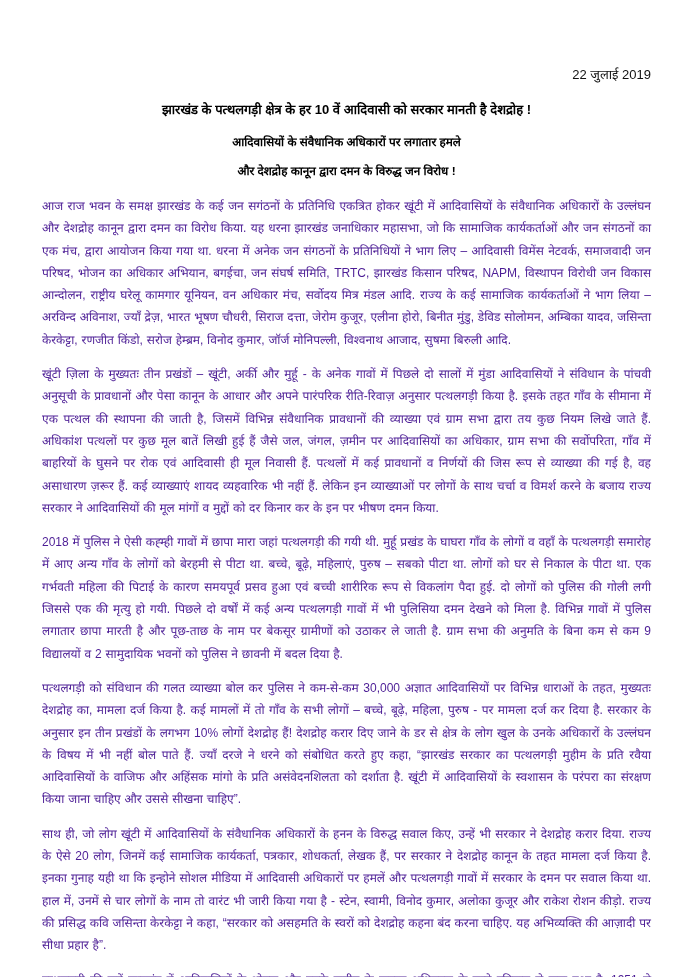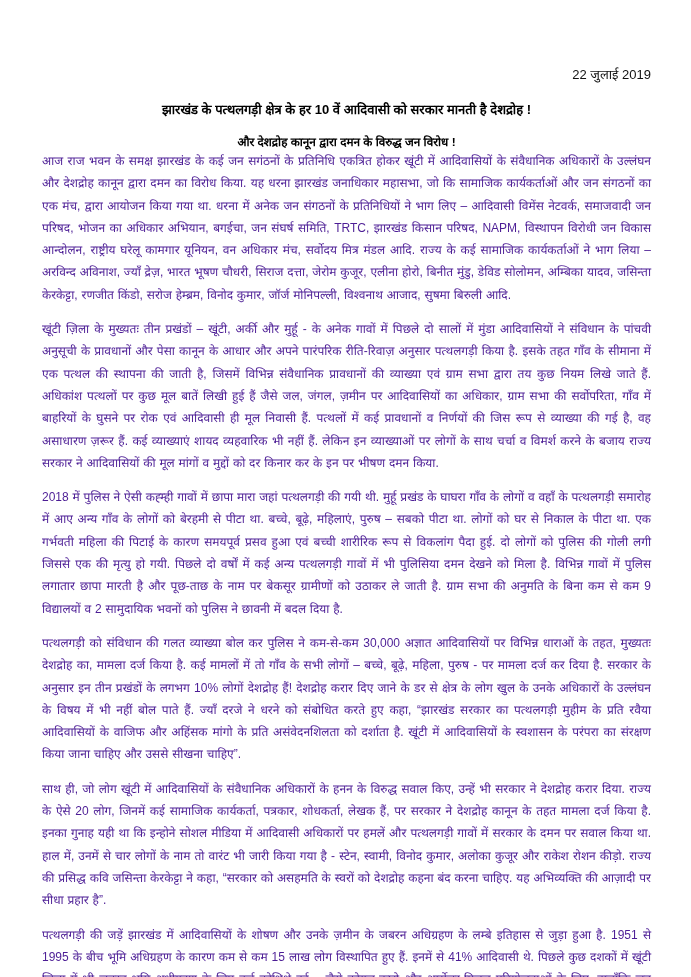--- a/index.html
+++ b/index.html
@@ -36,39 +36,40 @@
   }
   .doc-subtitle {
     text-align: center;
     font-weight: bold;
     font-size: 11.8px;
     line-height: 16px;
     margin: 0 0 13px 0;
     color: #000000;
   }
   .doc-subtitle.last {
-    margin-bottom: 0;
+    margin-bottom: 16px;
   }
   .body-text p {
     font-size: 12px;
     line-height: 22.3px;
     text-align: justify;
     margin: 0 0 12px 0;
     color: #4c1d95;
     word-spacing: 0.5px;
   }
 </style>
 </head>
 <body>
 
 <div class="page">
   <p class="date-line">22 जुलाई 2019</p>
 
   <h1 class="doc-title">झारखंड के पत्थलगड़ी क्षेत्र के हर 10 वें आदिवासी को सरकार मानती है देशद्रोह !</h1>
 
+  <h2 class="doc-subtitle">आदिवासियों के संवैधानिक अधिकारों पर लगातार हमले</h2>
 
   <h2 class="doc-subtitle last">और देशद्रोह कानून द्वारा दमन के विरुद्ध जन विरोध !</h2>
 
   <div class="body-text">
     <p>आज राज भवन के समक्ष झारखंड के कई जन सगंठनों के प्रतिनिधि एकत्रित होकर खूंटी में आदिवासियों के संवैधानिक अधिकारों के उल्लंघन और देशद्रोह कानून द्वारा दमन का विरोध किया. यह धरना झारखंड जनाधिकार महासभा, जो कि सामाजिक कार्यकर्ताओं और जन संगठनों का एक मंच, द्वारा आयोजन किया गया था. धरना में अनेक जन संगठनों के प्रतिनिधियों ने भाग लिए – आदिवासी विमेंस नेटवर्क, समाजवादी जन परिषद, भोजन का अधिकार अभियान, बगईचा, जन संघर्ष समिति, TRTC, झारखंड किसान परिषद, NAPM, विस्थापन विरोधी जन विकास आन्दोलन, राष्ट्रीय घरेलू कामगार यूनियन, वन अधिकार मंच, सर्वोदय मित्र मंडल आदि. राज्य के कई सामाजिक कार्यकर्ताओं ने भाग लिया – अरविन्द अविनाश, ज्याँ द्रेज़, भारत भूषण चौधरी, सिराज दत्ता, जेरोम कुजूर, एलीना होरो, बिनीत मुंडु, डेविड सोलोमन, अम्बिका यादव, जसिन्ता केरकेट्टा, रणजीत किंडो, सरोज हेम्ब्रम, विनोद कुमार, जॉर्ज मोनिपल्ली, विश्वनाथ आजाद, सुषमा बिरुली आदि.</p>
     <p>खूंटी ज़िला के मुख्यतः तीन प्रखंडों – खूंटी, अर्की और मुर्हू - के अनेक गावों में पिछले दो सालों में मुंडा आदिवासियों ने संविधान के पांचवी अनुसूची के प्रावधानों और पेसा कानून के आधार और अपने पारंपरिक रीति-रिवाज़ अनुसार पत्थलगड़ी किया है. इसके तहत गाँव के सीमाना में एक पत्थल की स्थापना की जाती है, जिसमें विभिन्न संवैधानिक प्रावधानों की व्याख्या एवं ग्राम सभा द्वारा तय कुछ नियम लिखे जाते हैं. अधिकांश पत्थलों पर कुछ मूल बातें लिखी हुई हैं जैसे जल, जंगल, ज़मीन पर आदिवासियों का अधिकार, ग्राम सभा की सर्वोपरिता, गाँव में बाहरियों के घुसने पर रोक एवं आदिवासी ही मूल निवासी हैं. पत्थलों में कई प्रावधानों व निर्णयों की जिस रूप से व्याख्या की गई है, वह असाधारण ज़रूर हैं. कई व्याख्याएं शायद व्यहवारिक भी नहीं हैं. लेकिन इन व्याख्याओं पर लोगों के साथ चर्चा व विमर्श करने के बजाय राज्य सरकार ने आदिवासियों की मूल मांगों व मुद्दों को दर किनार कर के इन पर भीषण दमन किया.</p>
     <p>2018 में पुलिस ने ऐसी कह्म्ही गावों में छापा मारा जहां पत्थलगड़ी की गयी थी. मुर्हू प्रखंड के घाघरा गाँव के लोगों व वहाँ के पत्थलगड़ी समारोह में आए अन्य गाँव के लोगों को बेरहमी से पीटा था. बच्चे, बूढ़े, महिलाएं, पुरुष – सबको पीटा था. लोगों को घर से निकाल के पीटा था. एक गर्भवती महिला की पिटाई के कारण समयपूर्व प्रसव हुआ एवं बच्ची शारीरिक रूप से विकलांग पैदा हुई. दो लोगों को पुलिस की गोली लगी जिससे एक की मृत्यु हो गयी. पिछले दो वर्षों में कई अन्य पत्थलगड़ी गावों में भी पुलिसिया दमन देखने को मिला है. विभिन्न गावों में पुलिस लगातार छापा मारती है और पूछ-ताछ के नाम पर बेकसूर ग्रामीणों को उठाकर ले जाती है. ग्राम सभा की अनुमति के बिना कम से कम 9 विद्यालयों व 2 सामुदायिक भवनों को पुलिस ने छावनी में बदल दिया है.</p>
     <p>पत्थलगड़ी को संविधान की गलत व्याख्या बोल कर पुलिस ने कम-से-कम 30,000 अज्ञात आदिवासियों पर विभिन्न धाराओं के तहत, मुख्यतः देशद्रोह का, मामला दर्ज किया है. कई मामलों में तो गाँव के सभी लोगों – बच्चे, बूढ़े, महिला, पुरुष - पर मामला दर्ज कर दिया है. सरकार के अनुसार इन तीन प्रखंडों के लगभग 10% लोगों देशद्रोह हैं! देशद्रोह करार दिए जाने के डर से क्षेत्र के लोग खुल के उनके अधिकारों के उल्लंघन के विषय में भी नहीं बोल पाते हैं. ज्याँ दरजे ने धरने को संबोधित करते हुए कहा, “झारखंड सरकार का पत्थलगड़ी मुहीम के प्रति रवैया आदिवासियों के वाजिफ और अहिंसक मांगो के प्रति असंवेदनशिलता को दर्शाता है. खूंटी में आदिवासियों के स्वशासन के परंपरा का संरक्षण किया जाना चाहिए और उससे सीखना चाहिए”.</p>
     <p>साथ ही, जो लोग खूंटी में आदिवासियों के संवैधानिक अधिकारों के हनन के विरुद्ध सवाल किए, उन्हें भी सरकार ने देशद्रोह करार दिया. राज्य के ऐसे 20 लोग, जिनमें कई सामाजिक कार्यकर्ता, पत्रकार, शोधकर्ता, लेखक हैं, पर सरकार ने देशद्रोह कानून के तहत मामला दर्ज किया है.  इनका गुनाह यही था कि इन्होने सोशल मीडिया में आदिवासी अधिकारों पर हमलें और पत्थलगड़ी गावों में सरकार के दमन पर सवाल किया था. हाल में, उनमें से चार लोगों के नाम तो वारंट भी जारी किया गया है - स्टेन, स्वामी, विनोद कुमार, अलोका कुजूर और राकेश रोशन कीड़ो. राज्य की प्रसिद्ध कवि जसिन्ता केरकेट्टा ने कहा, “सरकार को असहमति के स्वरों को देशद्रोह कहना बंद करना चाहिए. यह अभिव्यक्ति की आज़ादी पर सीधा प्रहार है”.</p>
     <p>पत्थलगड़ी की जड़ें झारखंड में आदिवासियों के शोषण और उनके ज़मीन के जबरन अधिग्रहण के लम्बे इतिहास से जुड़ा हुआ है. 1951 से 1995 के बीच भूमि अधिग्रहण के कारण कम से कम 15 लाख लोग विस्थापित हुए हैं. इनमें से 41% आदिवासी थे. पिछले कुछ दशकों में खूंटी ज़िला में भी जबरन भूमि अधीग्रहण के लिए कई कोशिशे हुई – जैसे कोयल-कारो और आर्सेलर-मित्तल परियोजनाओं के लिए. हालाँकि जन दबाव में इन दोनों परियोजनाओं को बंद करना पड़ा. साथ ही, आदिवासियों के सामाजिक और सांस्कृतिक अस्तित्व के संरक्षण में सरकार की विफलता के विरुद्ध भी जन आक्रोश है.</p>

